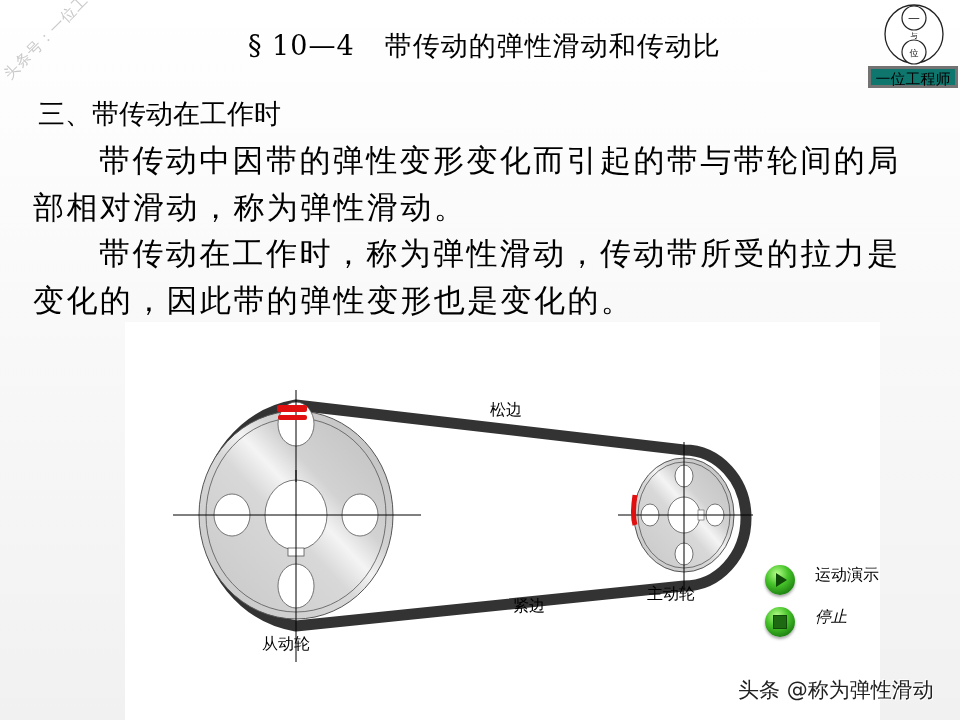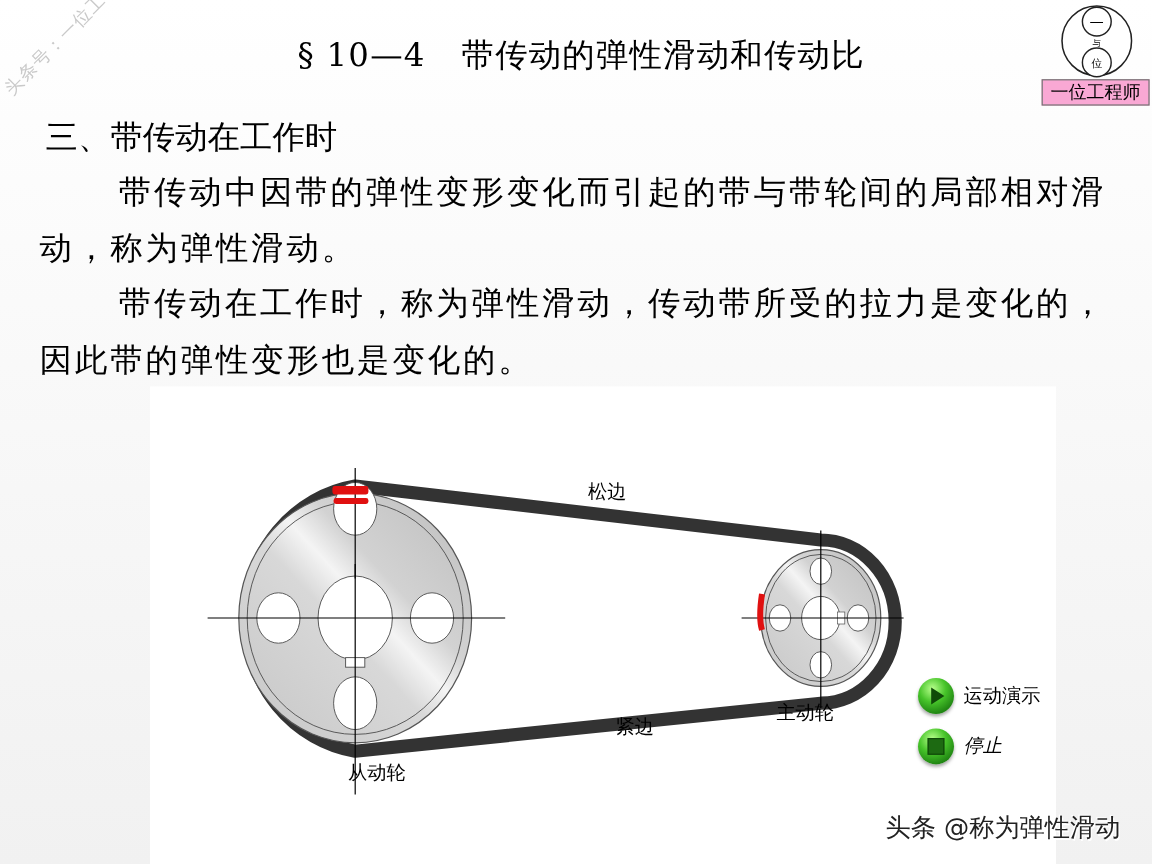--- a/index.html
+++ b/index.html
@@ -21,46 +21,46 @@
     position: absolute; left: 248px; top: 28px;
     font-size: 27px; white-space: nowrap; letter-spacing: 1px;
   }
   .title .sec { margin-right: 30px; }
   .logo {
     position: absolute; left: 868px; top: 2px; width: 92px; height: 88px;
   }
   .logo svg { position: absolute; left: 16px; top: 0; }
   .logo-label {
     position: absolute; left: 0; top: 64px; width: 90px; height: 22px;
-    border: 1px solid #737373; background: #f9a8d4;
+    border: 3px solid #737373; background: #0f766e;
     font-size: 15px; text-align: center; line-height: 20px;
     font-family: "DejaVu Serif", serif;
   }
   .section-heading {
     position: absolute; left: 38px; top: 96px;
     font-size: 27px; white-space: nowrap;
   }
   .para {
     position: absolute; left: 33px; width: 900px;
-    font-size: 27px; line-height: 47px; text-indent: 66px;
+    font-size: 31px; line-height: 47px; text-indent: 66px;
     letter-spacing: 2.4px;
   }
   .p1 { top: 137px; }
   .p2 { top: 230px; }
   .diagram-panel {
     position: absolute; left: 125px; top: 322px; width: 755px; height: 398px;
     background: #ffffff;
   }
   .diagram-panel svg { position: absolute; left: 0; top: 0; }
   .label {
     position: absolute; font-size: 16px; white-space: nowrap;
     font-family: "DejaVu Serif", serif;
   }
   .btn {
-    position: absolute; display: flex; align-items: center; cursor: pointer;
+    position: absolute; display: flex; align-items: flex-start; cursor: pointer; gap: 12px;
   }
   .btn .orb {
     width: 30px; height: 30px; border-radius: 50%;
     background: radial-gradient(circle at 40% 30%, #b8ff8c 0%, #47c42a 40%, #1b7d10 80%, #0e5307 100%);
     box-shadow: 0 2px 3px rgba(0,0,0,0.35);
     position: relative; margin-right: 8px;
   }
   .btn .orb .play {
     position: absolute; left: 11px; top: 8px; width: 0; height: 0;
     border-top: 7px solid transparent; border-bottom: 7px solid transparent;
@@ -149,21 +149,21 @@
 
     <g>
       <rect x="152" y="83" width="30" height="7" rx="2" fill="#e01010"></rect>
       <rect x="153" y="93" width="29" height="5" rx="2" fill="#e01010"></rect>
       <path d="M510,173 Q507,193 510,203" fill="none" stroke="#e01010" stroke-width="5"></path>
     </g>
   </svg>
 
   <div class="label" style="left:365px; top:78px;">松边</div>
   <div class="label" style="left:388px; top:274px;">紧边</div>
-  <div class="label" style="left:137px; top:312px;margin-left:28px;">从动轮</div>
+  <div class="label" style="left:137px; top:312px;">从动轮</div>
   <div class="label" style="left:522px; top:262px;">主动轮</div>
 
   <div class="btn" style="left:640px; top:243px;">
     <div class="orb">
         <div class="play"></div>
       </div>
     <span class="txt">运动演示</span>
   </div>
   <div class="btn" style="left:640px; top:285px;font-style:italic;">
     <div class="orb">

